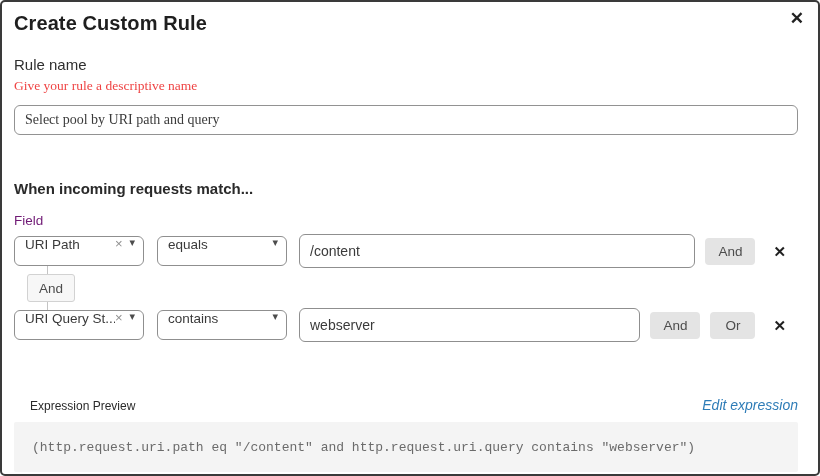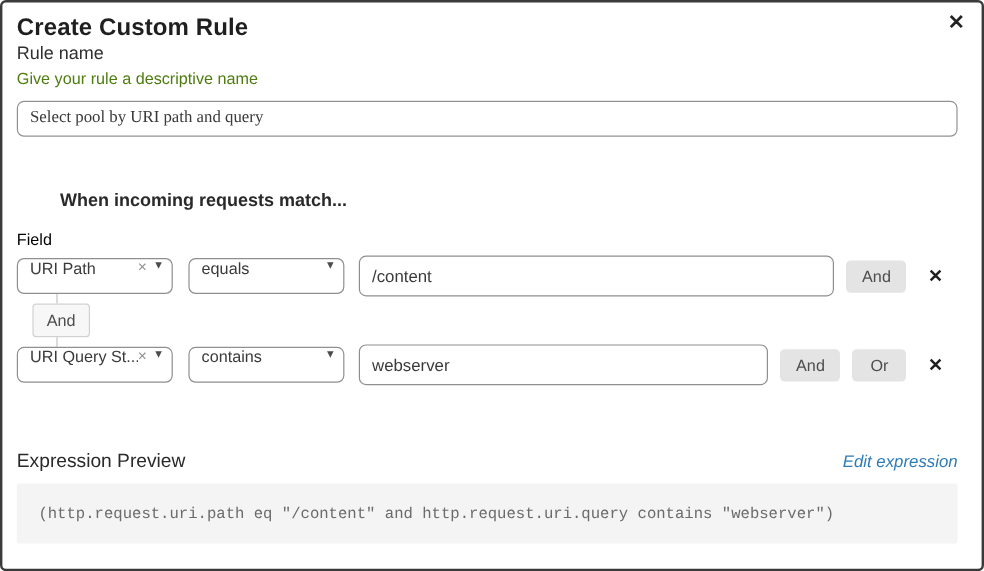--- a/index.html
+++ b/index.html
@@ -34,26 +34,27 @@
     font-size: 20px;
     font-weight: 700;
     color: #1f1f1f;
     margin-top: 2px;
     letter-spacing: 0.1px;
   }
 
   .section-label {
     font-size: 15px;
     color: #2f2f2f;
-    margin-top: 1px;
+    margin-top: 21px;
   }
   .hint {
     font-size: 13.5px;
-    color: #4d7c0f;
+    color: #ef4444;
     margin-top: 5px;
+    font-family: Liberation Serif, serif;
   }
 
   .text-input {
     display: block;
     width: 100%;
     height: 30px;
     margin-top: 11px;
     border: 1px solid #929292;
     border-radius: 6px;
     padding: 0 10px;
@@ -62,28 +63,27 @@
     font-family: Liberation Serif, serif;
     background: #fff;
     outline: none;
   }
 
   .match-heading {
     font-size: 15px;
     font-weight: 700;
     color: #2a2a2a;
     margin-top: 45px;
-    margin-left: 36px;
   }
 
   .col-headers {
     display: flex;
     margin-top: 16px;
     font-size: 13.5px;
-    color: #000000;
+    color: #701a75;
     gap: 31px;
   }
   .col-headers .col-field    { width: 143px; }
   .col-headers .col-operator { width: 142px; }
   .col-headers .col-value    { flex: 1; }
 
   .cond-row {
     display: flex;
     align-items: center;
     margin-top: 8px;
@@ -191,22 +191,23 @@
     color: #4d4d4d;
   }
 
   .expr-header {
     display: flex;
     align-items: baseline;
     justify-content: space-between;
     margin-top: 57px;
   }
   .expr-label {
-    font-size: 16px;
+    font-size: 12px;
     color: #2a2a2a;
+    margin-left: 16px;
   }
   .expr-link {
     font-size: 14px;
     color: #2e7cb7;
     text-decoration: none;
     cursor: pointer;
     font-style: italic;
   }
 
   .code-block {

